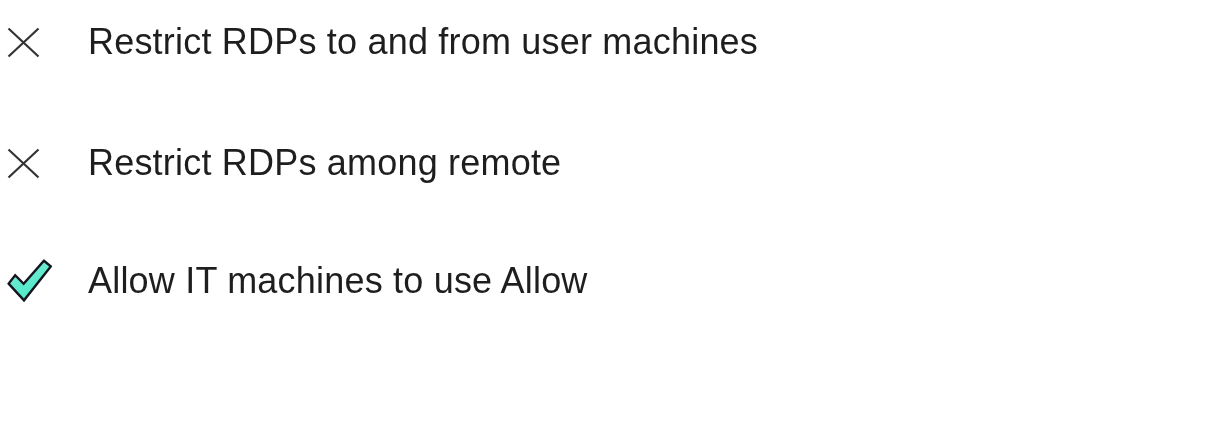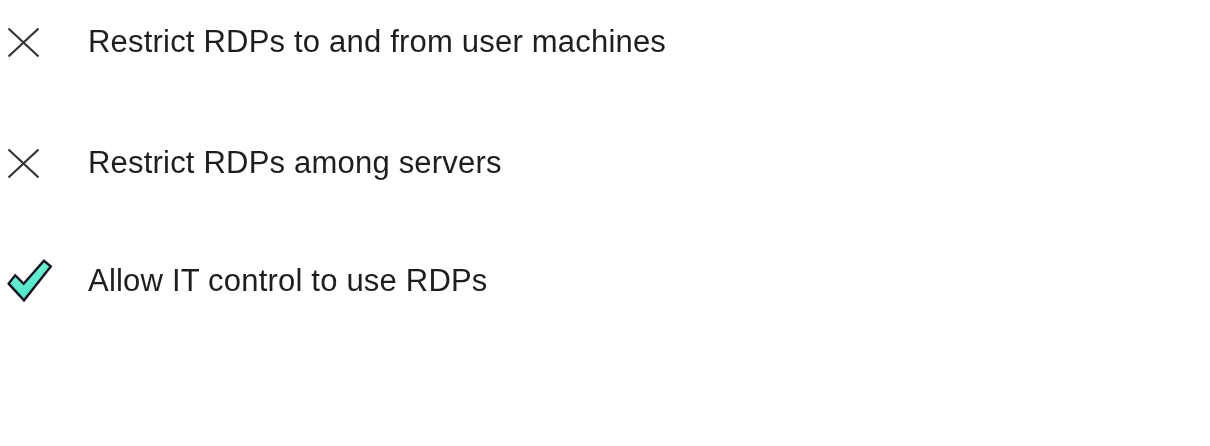--- a/index.html
+++ b/index.html
@@ -30,21 +30,21 @@
   .row.gap-md   { margin-bottom: 76px; }
   .row.gap-sm   { margin-bottom: 46px; }
   .icon-cell {
     flex: 0 0 88px;
     width: 88px;
     padding-left: 7px;
     display: flex;
     align-items: center;
   }
   .label {
-    font-size: 31px;
+    font-size: 36px;
     line-height: 42px;
     color: var(--text);
     letter-spacing: 0.2px;
     max-width: 1115px;
   }
   .x-svg { width: 33px; height: 31px; display: block; }
   .check-svg { width: 46px; height: 42px; display: block; }
   .tilt-a { transform: rotate(-3deg); }
   .tilt-b { transform: rotate(6deg); }
 </style>
@@ -63,32 +63,32 @@
     <div class="label">Restrict RDPs to and from user machines</div>
   </div>
 
   <div class="row gap-md">
     <div class="icon-cell">
       <svg class="x-svg" viewBox="0 0 33 31" aria-hidden="true">
         <line x1="1.5" y1="1.5" x2="31.5" y2="29.5" stroke="var(--x-icon, #333)" stroke-width="2.2"></line>
         <line x1="31.5" y1="1.5" x2="1.5" y2="29.5" stroke="var(--x-icon, #333)" stroke-width="2.2"></line>
       </svg>
     </div>
-    <div class="label">Restrict RDPs among servers</div>
+    <div class="label">Restrict RDPs among remote</div>
   </div>
 
   <div class="row gap-sm">
     <div class="icon-cell">
       <svg class="check-svg tilt-a" viewBox="0 0 46 42" aria-hidden="true">
         <defs>
           <linearGradient id="tealGradA" x1="0" y1="0" x2="0.4" y2="1">
             <stop offset="0" style="stop-color: var(--check-fill-light, #7eeed6);"></stop>
             <stop offset="1" style="stop-color: var(--check-fill, #4ce8c8);"></stop>
           </linearGradient>
         </defs>
         <path d="M 1.5 22.5 L 8.5 14.5 L 16.5 23.5 L 38 1.5 L 44.5 7.5 L 16 40 Z" fill="url(#tealGradA)" stroke="var(--check-outline, #15151f)" stroke-width="2.4" stroke-linejoin="miter"></path>
       </svg>
     </div>
-    <div class="label">Allow IT control to use RDPs</div>
+    <div class="label">Allow IT machines to use Allow</div>
   </div>
 
 
 </div>
 
 </body></html>

